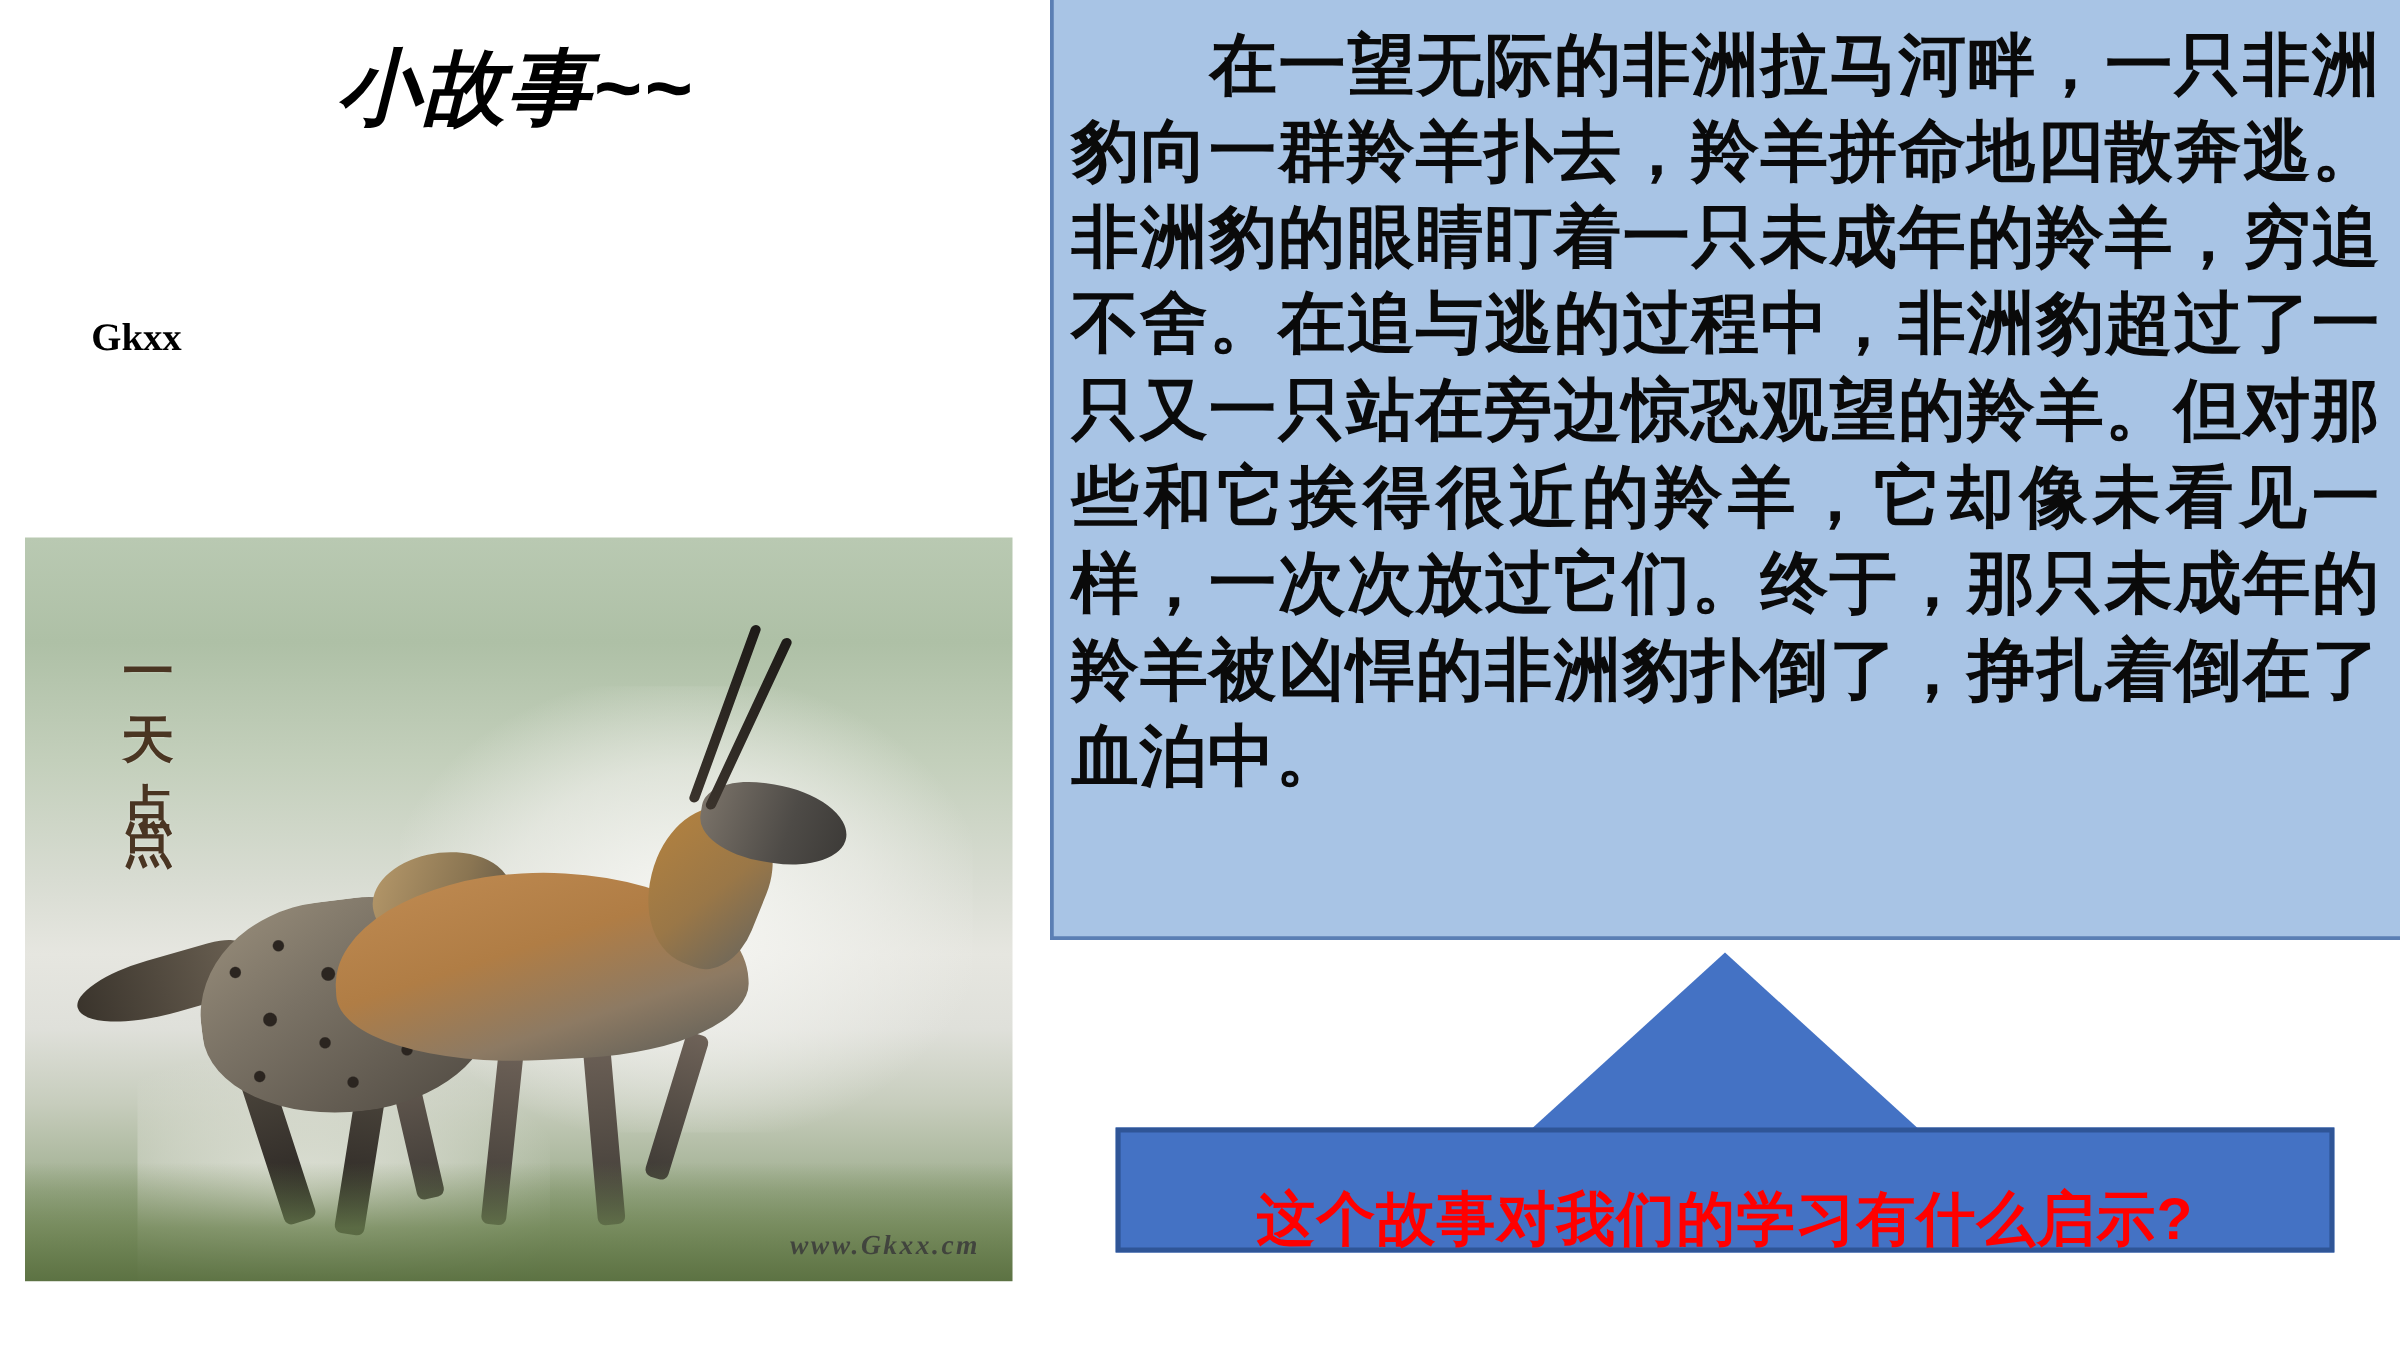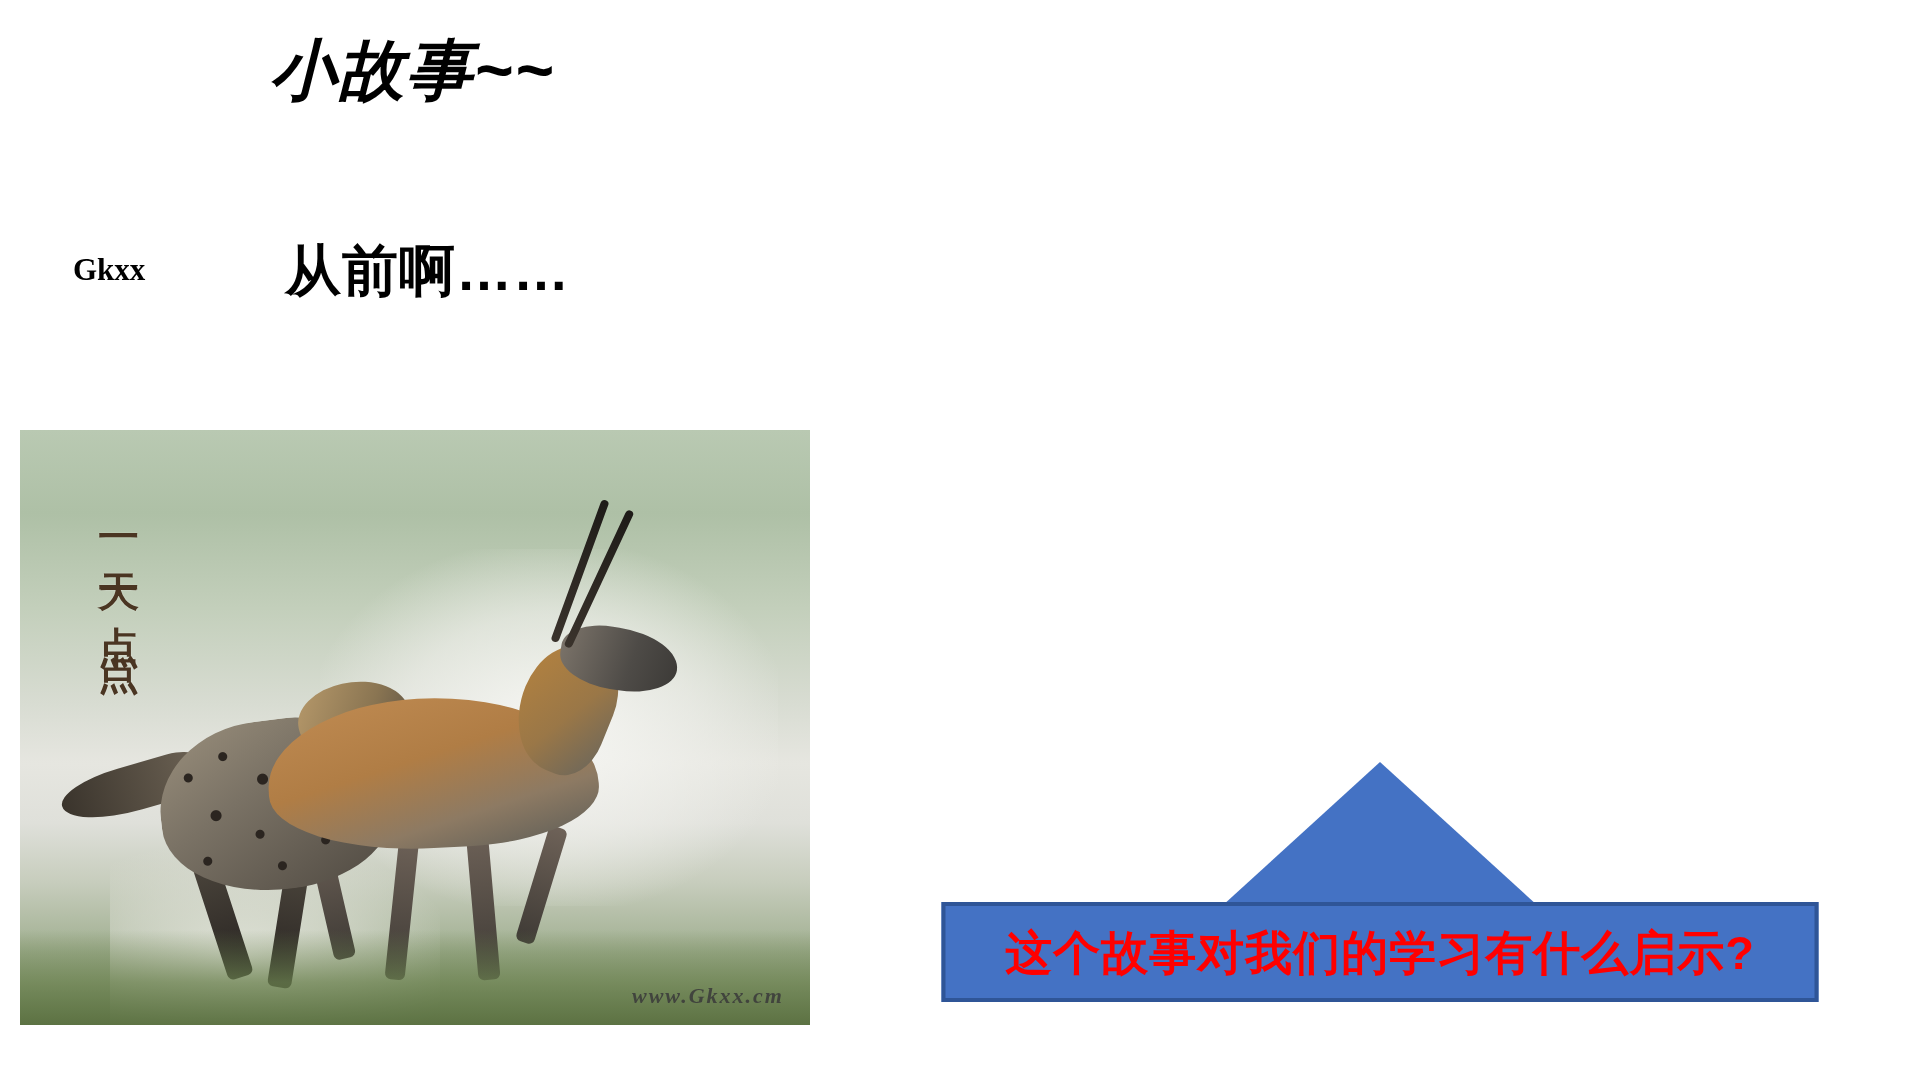--- a/index.html
+++ b/index.html
@@ -181,44 +181,43 @@
     position:absolute;left:50%;top:10px;
     transform:translateX(-50%);
     width:0;height:0;
     border-left:158px solid transparent;
     border-right:158px solid transparent;
     border-bottom:144px solid #4472c4;
   }
   .question-btn{
     position:absolute;left:50%;top:150px;
     transform:translateX(-50%);
-    width:877px;height:100px;
+    width:975px;height:100px;
     background:#4472c4;
     border:4px solid #2f5597;
     box-sizing:border-box;
-    display:flex;align-items:center;justify-content:center;
+    display:flex;align-items:flex-end;justify-content:center;
   }
   .question-text{
     font-size:47px;font-weight:bold;color:#ff0000;
     letter-spacing:1px;white-space:nowrap;
     line-height:1;
   }
 </style>
 </head>
 <body>
 
 <div class="slide">
 
   <div class="left-col">
 
     <div class="title-main">小故事~~</div>
 
     <div class="story-label">Gkxx</div>
 
-    <div class="subtitle">从前啊……</div>
 
     <div class="photo">
       <div class="photo-haze"></div>
 
       <div class="dust"></div>
 
       <div class="gazelle-leg gl1"></div>
       <div class="gazelle-leg gl2"></div>
       <div class="cheetah-tail"></div>
       <div class="cheetah-leg cl1"></div>
@@ -235,20 +234,23 @@
       <div class="horn h2"></div>
 
       <div class="photo-grass-bottom"></div>
 
       <div class="photo-vtext">一天一点点</div>
 
       <div class="watermark">www.Gkxx.cm</div>
     </div>
   </div>
 
+  <div class="story-box">
+    <p class="story-text">在一望无际的非洲拉马河畔，一只非洲豹向一群羚羊扑去，羚羊拼命地四散奔逃。非洲豹的眼睛盯着一只未成年的羚羊，穷追不舍。在追与逃的过程中，非洲豹超过了一只又一只站在旁边惊恐观望的羚羊。但对那些和它挨得很近的羚羊，它却像未看见一样，一次次放过它们。终于，那只未成年的羚羊被凶悍的非洲豹扑倒了，挣扎着倒在了血泊中。</p>
+  </div>
 
   <div class="arrow-wrap">
     <div class="arrow-tri"></div>
 
     <div class="question-btn">
       <span class="question-text">这个故事对我们的学习有什么启示?</span>
     </div>
   </div>
 
 </div>

